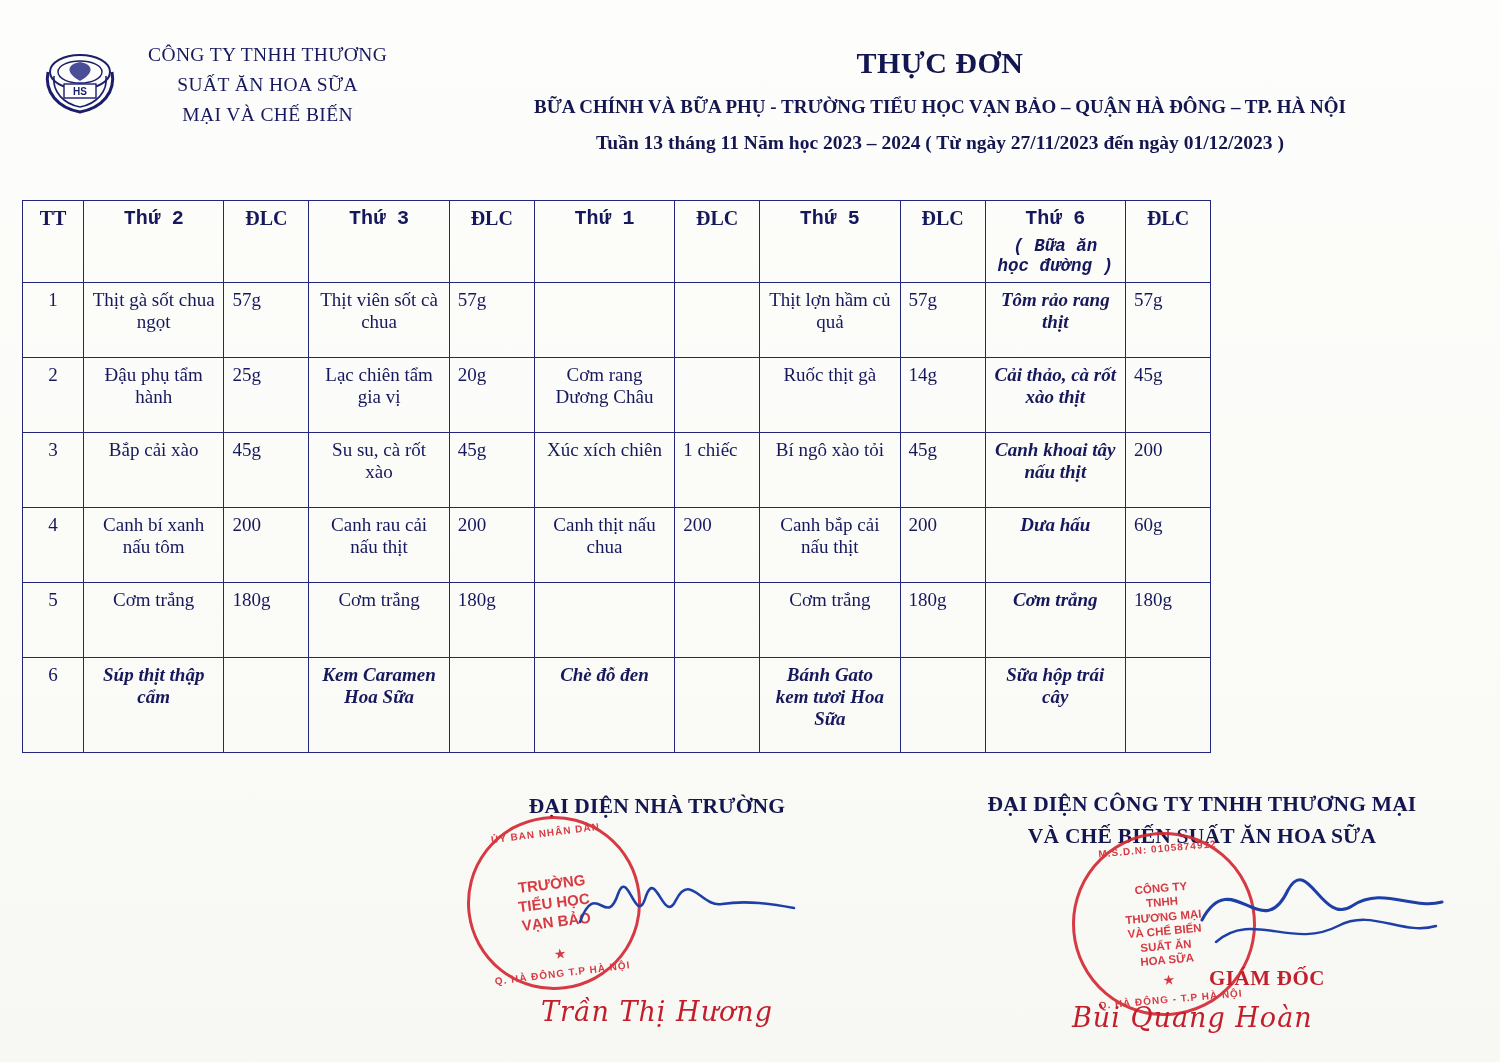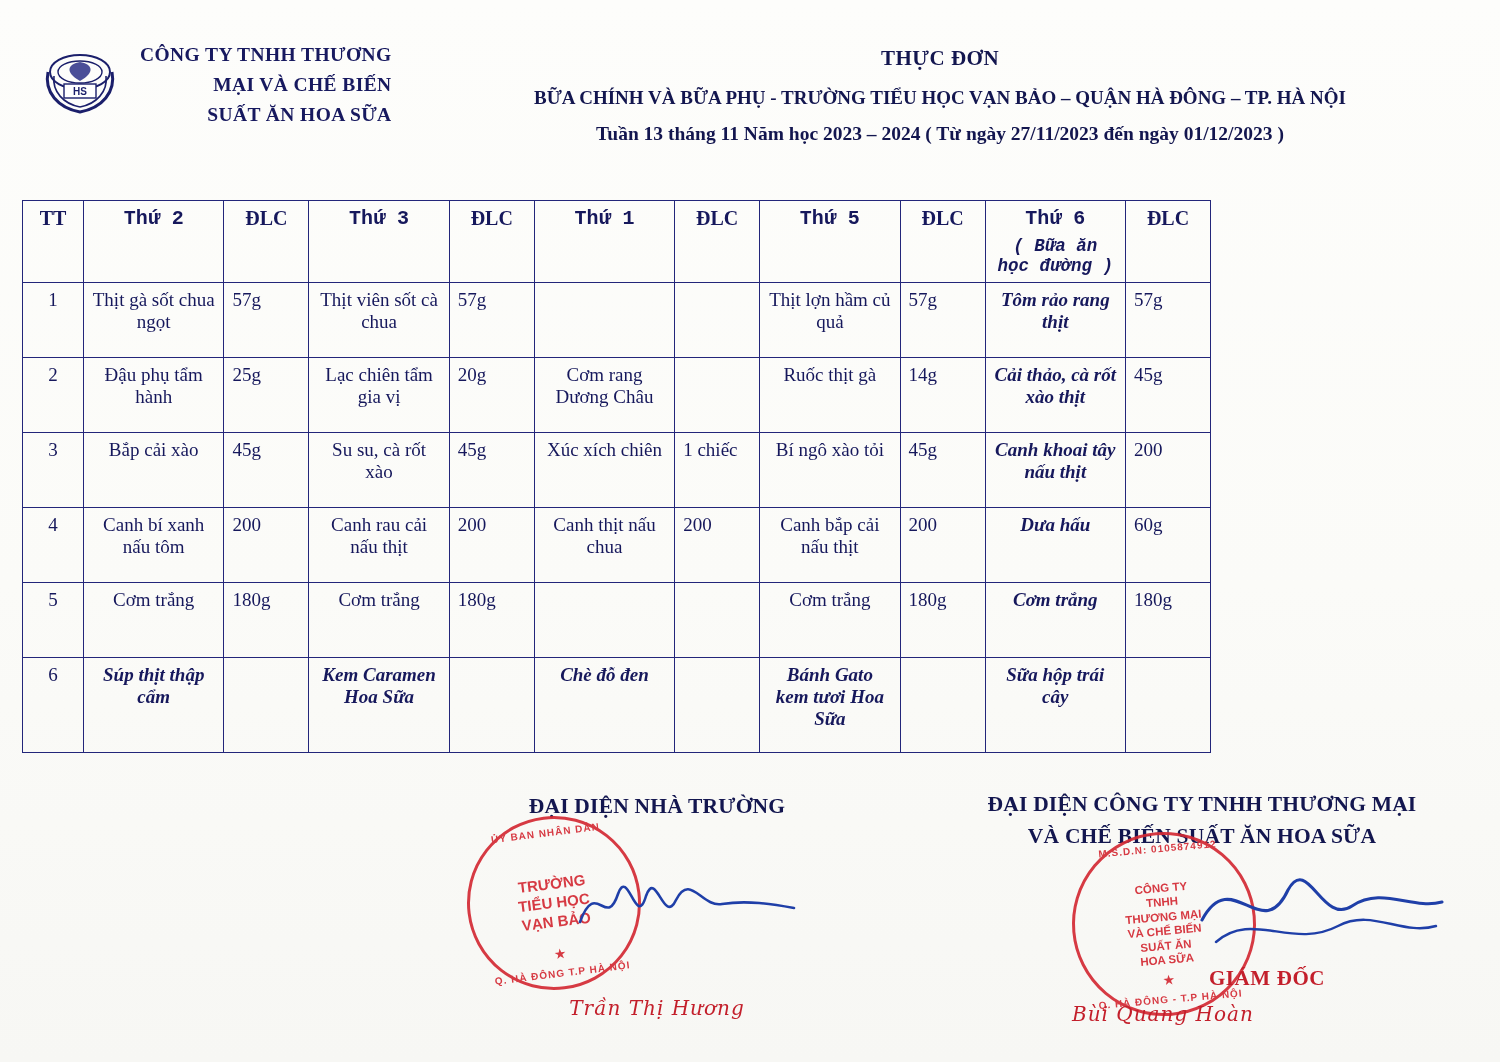--- a/index.html
+++ b/index.html
@@ -36,39 +36,40 @@
     align-items: flex-start;
     gap: 14px;
   }
   .logo-emblem {
     width: 92px;
     height: 82px;
     position: relative;
     flex: none;
   }
   .company-name {
-    font-weight: bold;
+    font-weight: normal;
     font-size: 19.5px;
     line-height: 1.55;
     letter-spacing: .4px;
     color: #17195f;
-    text-align: right;
+    text-align: center;
     padding-top: 2px;
+    margin-left: 8px;
   }
   .company-name div { white-space: nowrap; }
 
   .title-block {
     position: absolute;
     left: 400px;
     right: 20px;
     top: 46px;
     text-align: center;
   }
   .doc-title {
-    font-size: 21px;
+    font-size: 30px;
     font-weight: bold;
     letter-spacing: .5px;
     color: #13164f;
   }
   .doc-subtitle {
     font-size: 19px;
     font-weight: bold;
     margin-top: 16px;
     color: #13164f;
   }
@@ -158,21 +159,21 @@
   }
   .role {
     font-size: 21px;
     font-weight: bold;
     color: #c31f2b;
     letter-spacing: .6px;
   }
   .sign-name {
     font-family: "DejaVu Serif", serif;
     font-style: italic;
-    font-size: 20px;
+    font-size: 27px;
     color: #c31f2b;
     letter-spacing: 1px;
     margin-top: 4px;
   }
   .left-role { position: absolute; left: 430px; top: 180px; width: 430px; text-align: center; }
   .left-name { position: absolute; left: 430px; top: 212px; width: 430px; text-align: center; }
   .right-role { position: absolute; left: 1090px; top: 186px; width: 330px; text-align: center; }
   .right-name { position: absolute; left: 1060px; top: 218px; width: 400px; }
 
   
@@ -235,22 +236,22 @@
           <path d="M46 24 C 34 26, 30 34, 46 43 C 62 34, 58 26, 46 24 Z" fill="#2a2f86" opacity=".85"></path>
           <path d="M14 34 C 10 54, 24 70, 46 74 C 68 70, 82 54, 78 34" fill="none" stroke="#1b1f6b" stroke-width="3"></path>
           <path d="M20 38 C 18 54, 30 66, 46 69" fill="none" stroke="#1b1f6b" stroke-width="1.6"></path>
           <path d="M72 38 C 74 54, 62 66, 46 69" fill="none" stroke="#1b1f6b" stroke-width="1.6"></path>
           <rect x="30" y="46" width="32" height="14" fill="#fff" stroke="#1b1f6b" stroke-width="1.4"></rect>
           <text x="46" y="57" text-anchor="middle" font-family="Liberation Sans, sans-serif" font-size="10" font-weight="bold" fill="#1b1f6b">HS</text>
         </svg>
       </div>
       <div class="company-name">
         <div>CÔNG TY TNHH THƯƠNG</div>
+        <div>SUẤT ĂN HOA SỮA</div>
         <div>MẠI VÀ CHẾ BIẾN</div>
-        <div>SUẤT ĂN HOA SỮA</div>
       </div>
     </div>
 
     <div class="title-block">
       <div class="doc-title">THỰC ĐƠN</div>
       <div class="doc-subtitle">BỮA CHÍNH VÀ BỮA PHỤ - TRƯỜNG TIỂU HỌC VẠN BẢO – QUẬN HÀ ĐÔNG – TP. HÀ NỘI</div>
       <div class="doc-week">Tuần 13 tháng 11 Năm học 2023 – 2024  ( Từ ngày 27/11/2023 đến ngày 01/12/2023 )</div>
     </div>
   </div>
 

